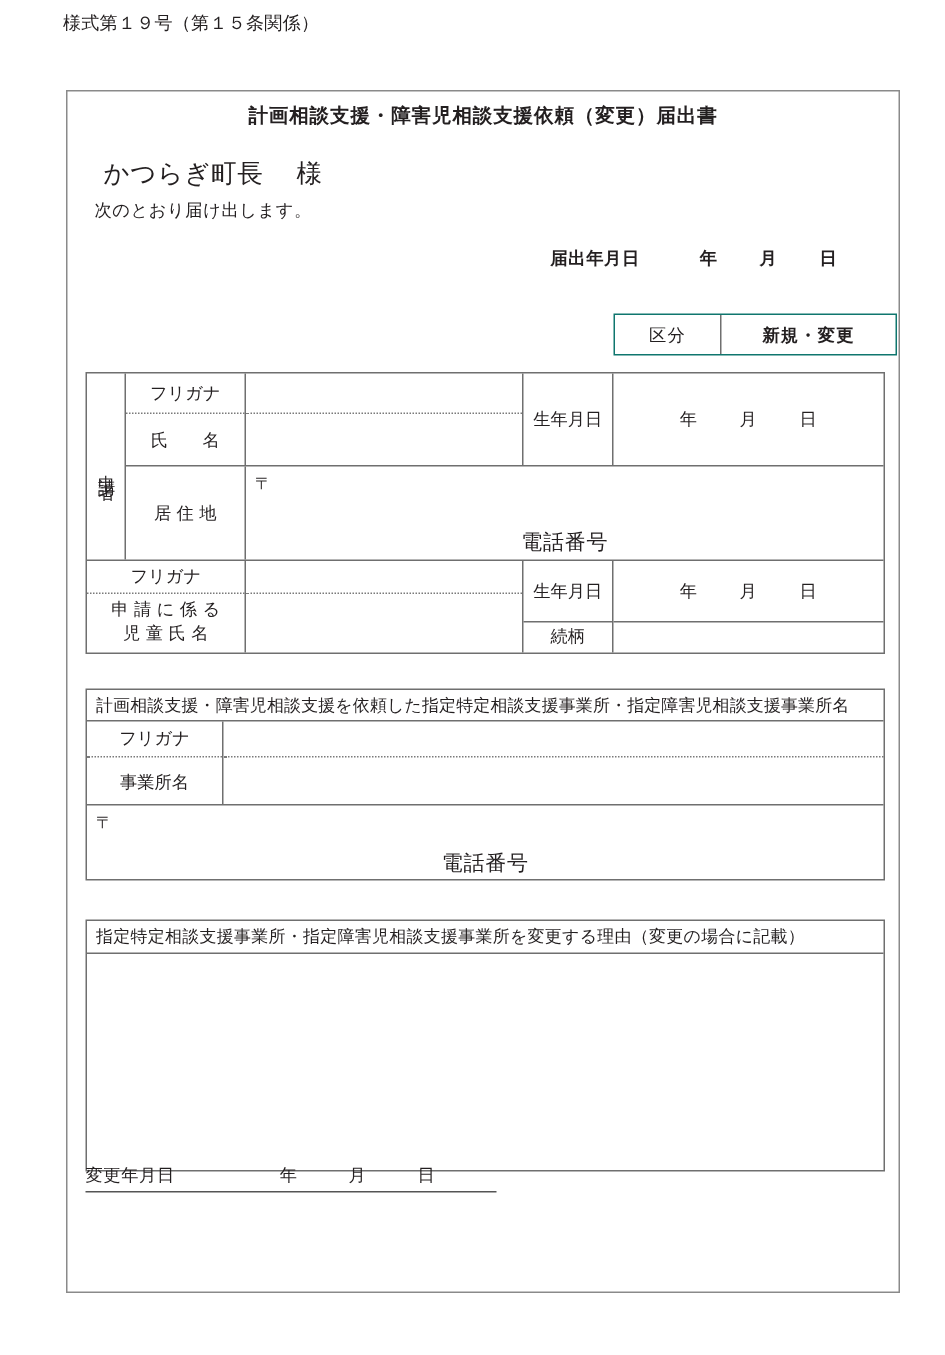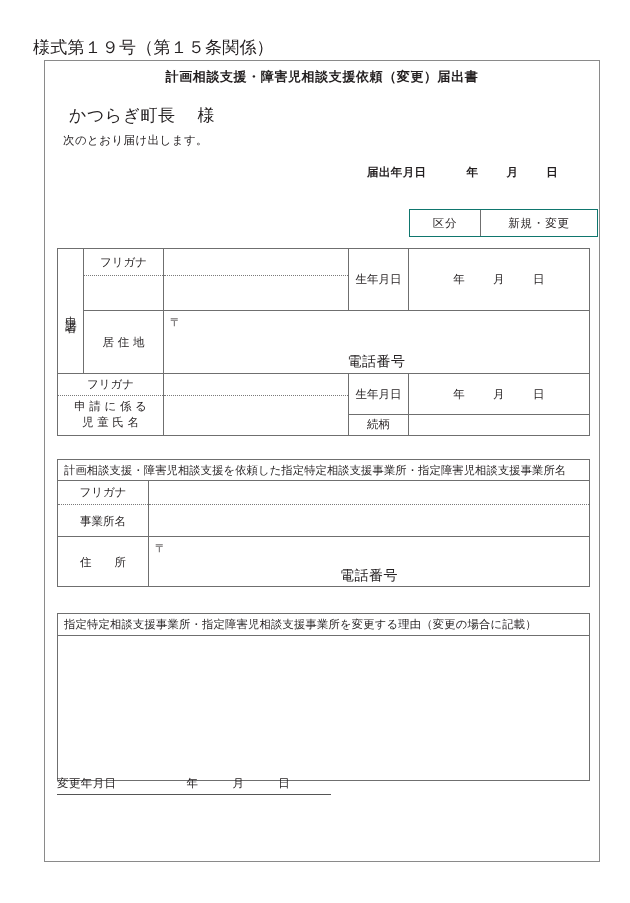--- a/index.html
+++ b/index.html
@@ -12,26 +12,25 @@
     height: 903px;
     position: relative;
     font-family: "Liberation Serif", "DejaVu Serif", serif;
     color: #231f20;
     -webkit-font-smoothing: antialiased;
   }
 
   
   .form-number {
     position: absolute;
-    left: 33px;
+    left: 42px;
     top: 7px;
-    font-size: 17px;
+    font-size: 12px;
     letter-spacing: 0.2px;
     white-space: nowrap;
-    margin-top: 29px;
   }
 
   
   .sheet {
     position: absolute;
     left: 44px;
     top: 60px;
     width: 556px;
     height: 802px;
     border: 1px solid #8a8a8a;
@@ -92,21 +91,21 @@
     box-sizing: border-box;
   }
   .kubun .cell {
     display: flex;
     align-items: center;
     justify-content: center;
     font-size: 11.5px;
     letter-spacing: 0.8px;
   }
   .kubun .k-label { width: 70px; border-right: 1px solid #6f6f6f; }
-  .kubun .k-value { flex: 1; }
+  .kubun .k-value { flex: 1; font-weight: bold; }
 
   
   .tbl {
     position: absolute;
     border: 1px solid #6f6f6f;
     box-sizing: border-box;
     font-size: 11.5px;
   }
   .row { display: flex; box-sizing: border-box; }
   .cel { box-sizing: border-box; position: relative; }
@@ -242,20 +241,23 @@
         <span class="vert">申請者</span>
       </div>
 
       <div class="cel" style="flex:1;">
 
         <div class="row bb" style="height:62px;">
           <div class="cel br lbl-col">
             <div class="ctr bb-dot" style="height:26px;">
               <span>フリガナ</span>
             </div>
+            <div class="ctr" style="height:35px;">
+              <span>氏　　名</span>
+            </div>
           </div>
           <div class="cel br val-col">
             <div class="bb-dot" style="height:26px;"></div>
             <div style="height:35px;"></div>
           </div>
           <div class="cel br dob-col ctr">
             <span>生年月日</span>
           </div>
           <div class="cel ctr" style="flex:1;">
             <span class="ymd">
@@ -322,23 +324,20 @@
           <span>事業所名</span>
         </div>
       </div>
       <div class="cel" style="flex:1;">
         <div class="bb-dot" style="height:23px;"></div>
         <div style="height:32px;"></div>
       </div>
     </div>
 
     <div class="row" style="height:50px;">
-      <div class="cel br off-lbl ctr">
-        <span>住　　所</span>
-      </div>
       <div class="cel" style="flex:1;">
         <span class="postal">〒</span>
         <span class="tel-inline">電話番号</span>
       </div>
     </div>
   </div>
 
   <div class="tbl" id="reason-box">
     <div class="reason-head">指定特定相談支援事業所・指定障害児相談支援事業所を変更する理由（変更の場合に記載）</div>
     <div class="reason-body"></div>

